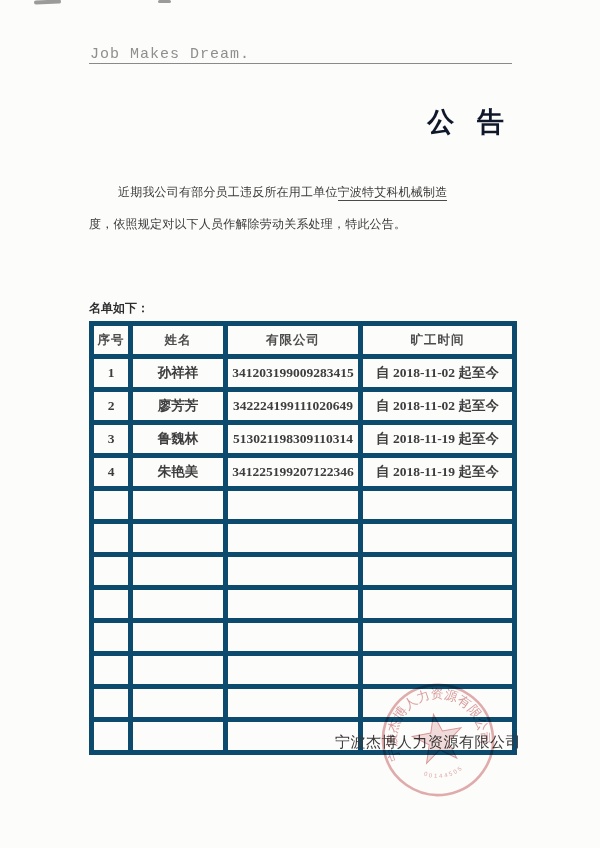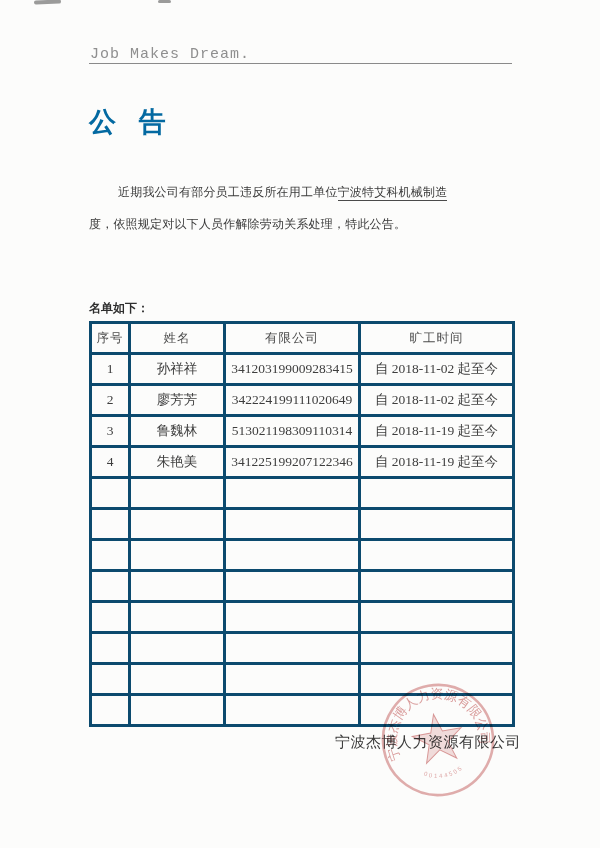--- a/index.html
+++ b/index.html
@@ -24,43 +24,43 @@
     position:absolute; right:88px; top:46px;
     font-family:"Liberation Mono","DejaVu Sans Mono",monospace;
     font-size:11px; color:#878787; letter-spacing:.5px;
   }
   .hdr-rule { position:absolute; left:89px; top:63px; width:423px; height:1px; background:#8a8a8a; }
 
   .content { position:absolute; left:89px; top:0; width:423px; }
 
   .doc-title {
     position:absolute; top:104px; left:0; width:100%;
-    text-align:left; font-size:27px; font-weight:bold; color:#0369a1;
+    text-align:right; font-size:27px; font-weight:bold; color:#0f172a;
     letter-spacing:8px;
   }
 
   .body-text { position:absolute; top:176px; left:0; width:100%;
     font-size:12px; line-height:32px; color:#3a3a3a; letter-spacing:.2px; }
   .body-line.indent { text-indent:29px; }
   .body-text .u { border-bottom:1px solid #4a4a4a; padding-bottom:1px; }
 
   .list-label {
     position:absolute; top:300px; left:0;
     font-family:"Liberation Sans","DejaVu Sans",sans-serif;
     font-size:12px; font-weight:bold; color:#2e2e2e;
   }
 
   table.roster {
     position:absolute; top:321px; left:0;
     width:423px; border-collapse:collapse; table-layout:fixed;
   }
   table.roster th, table.roster td {
-    border:3px solid #0c4a6e; height:28px; padding:0 2px;
+    border:5px solid #0c4a6e; height:28px; padding:0 2px;
     text-align:center; vertical-align:middle;
-    font-weight:normal; overflow:hidden; white-space:nowrap;
+    font-weight:bold; overflow:hidden; white-space:nowrap;
   }
   table.roster th { font-size:12.5px; color:#4c4c4c; letter-spacing:1px; }
   table.roster td { font-size:13.5px; color:#3e3e3e; }
   col.c-no  { width:39px; }
   col.c-name{ width:95px; }
   col.c-id  { width:135px; }
   col.c-time{ width:154px; }
 
   .footer-company { position:absolute; left:335px; top:733px; font-size:15px; color:#3a3a3a; letter-spacing:.5px; }
   .footer-date    { position:absolute; left:387px; top:765px; font-size:15px; color:#3a3a3a; letter-spacing:.5px; }

